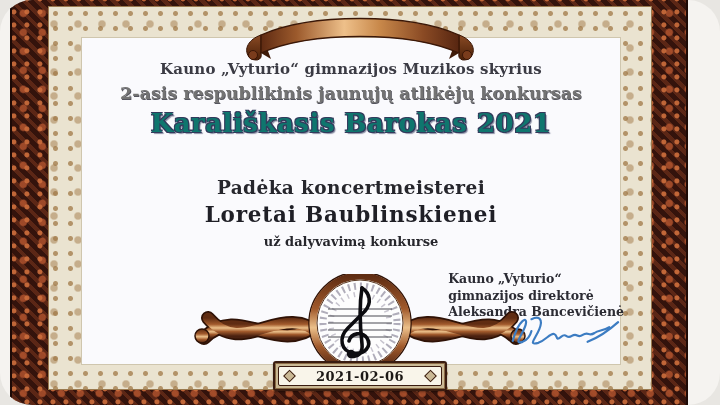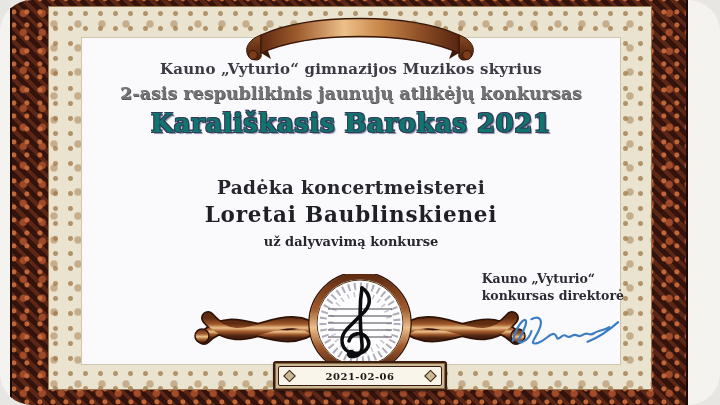--- a/index.html
+++ b/index.html
@@ -41,21 +41,21 @@
 
   .ribbon-wrap{position:absolute;left:241px;top:11px;width:238px;height:54px;z-index:5;}
   .braid-wrap{position:absolute;left:190px;top:274px;width:340px;height:100px;z-index:5;}
   .sig-wrap{position:absolute;left:497px;top:311px;width:128px;height:44px;z-index:6;}
 
   .plaque{position:absolute;left:273px;top:361px;width:174px;height:30px;z-index:6;
     background:#cbb995;border:2px solid #3a1c10;border-radius:3px;box-sizing:border-box;
     box-shadow:inset 0 0 0 1px #8a6a45,0 1px 2px rgba(0,0,0,.35);}
   .plaque-inner{position:absolute;left:3px;top:3px;right:3px;bottom:3px;background:#f9f5ea;
     border:1px solid #3a1c10;border-radius:2px;display:flex;align-items:center;justify-content:center;
-    font-size:10px;font-weight:bold;color:#1c1815;letter-spacing:.5px;}
+    font-size:13px;font-weight:bold;color:#1c1815;letter-spacing:.5px;}
   .notch{position:absolute;top:50%;width:7px;height:7px;background:#cbb995;border:1px solid #3a1c10;transform:translateY(-50%) rotate(45deg);}
   .notch.l{left:6px;} .notch.r{right:6px;}
 </style>
 </head>
 <body>
 
 <div class="page">
   <div class="frame-dark"></div>
   <div class="frame-cream"></div>
   <div class="paper"></div>
@@ -90,21 +90,22 @@
     <div class="line org">Kauno „Vyturio“ gimnazijos Muzikos skyrius</div>
     <div class="line contest">2-asis respublikinis jaunųjų atlikėjų konkursas</div>
     <div class="line title">Karališkasis Barokas 2021</div>
     <div class="line padeka">Padėka koncertmeisterei</div>
     <div class="line name">Loretai Baublinskienei</div>
     <div class="line uz">už dalyvavimą konkurse</div>
   </div>
 
   <div class="signatory">
     <div>Kauno „Vyturio“</div>
-    <div>konkursas direktorė</div>
+    <div>gimnazijos direktorė</div>
+    <div>Aleksandra Bancevičienė</div>
   </div>
 
   <div class="sig-wrap">
     <svg width="128" height="44" viewBox="0 0 130 44">
       <path d="M 16,30 C 22,8 32,4 29,14 C 26,24 16,34 26,31 C 31,29 34,24 35,20
                M 35,8 C 43,4 47,8 43,18 C 39,28 31,35 42,32 C 50,29 54,22 58,23
                C 62,24 59,31 65,26 C 71,21 70,29 76,25 C 82,21 81,28 87,24
                C 93,20 93,26 99,22 C 103,19 108,20 114,16
                M 92,31 C 102,27 113,20 123,11" fill="none" stroke="#3c7cc2" stroke-width="2.2" stroke-linecap="round" stroke-linejoin="round"></path>
     </svg>

